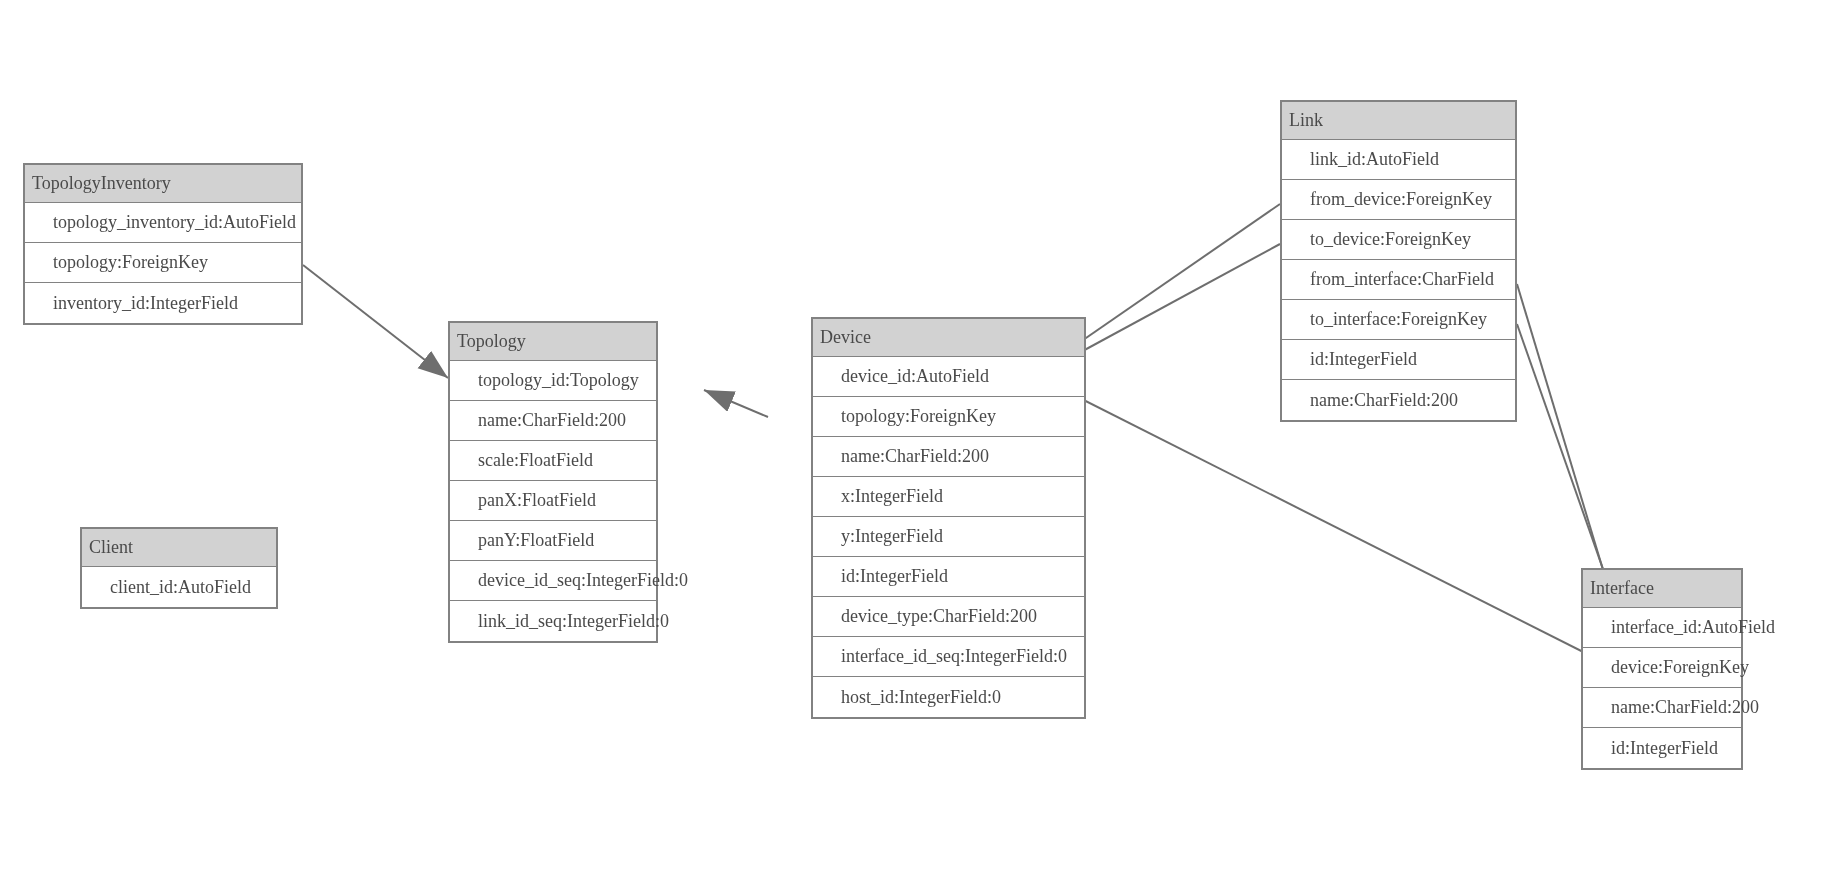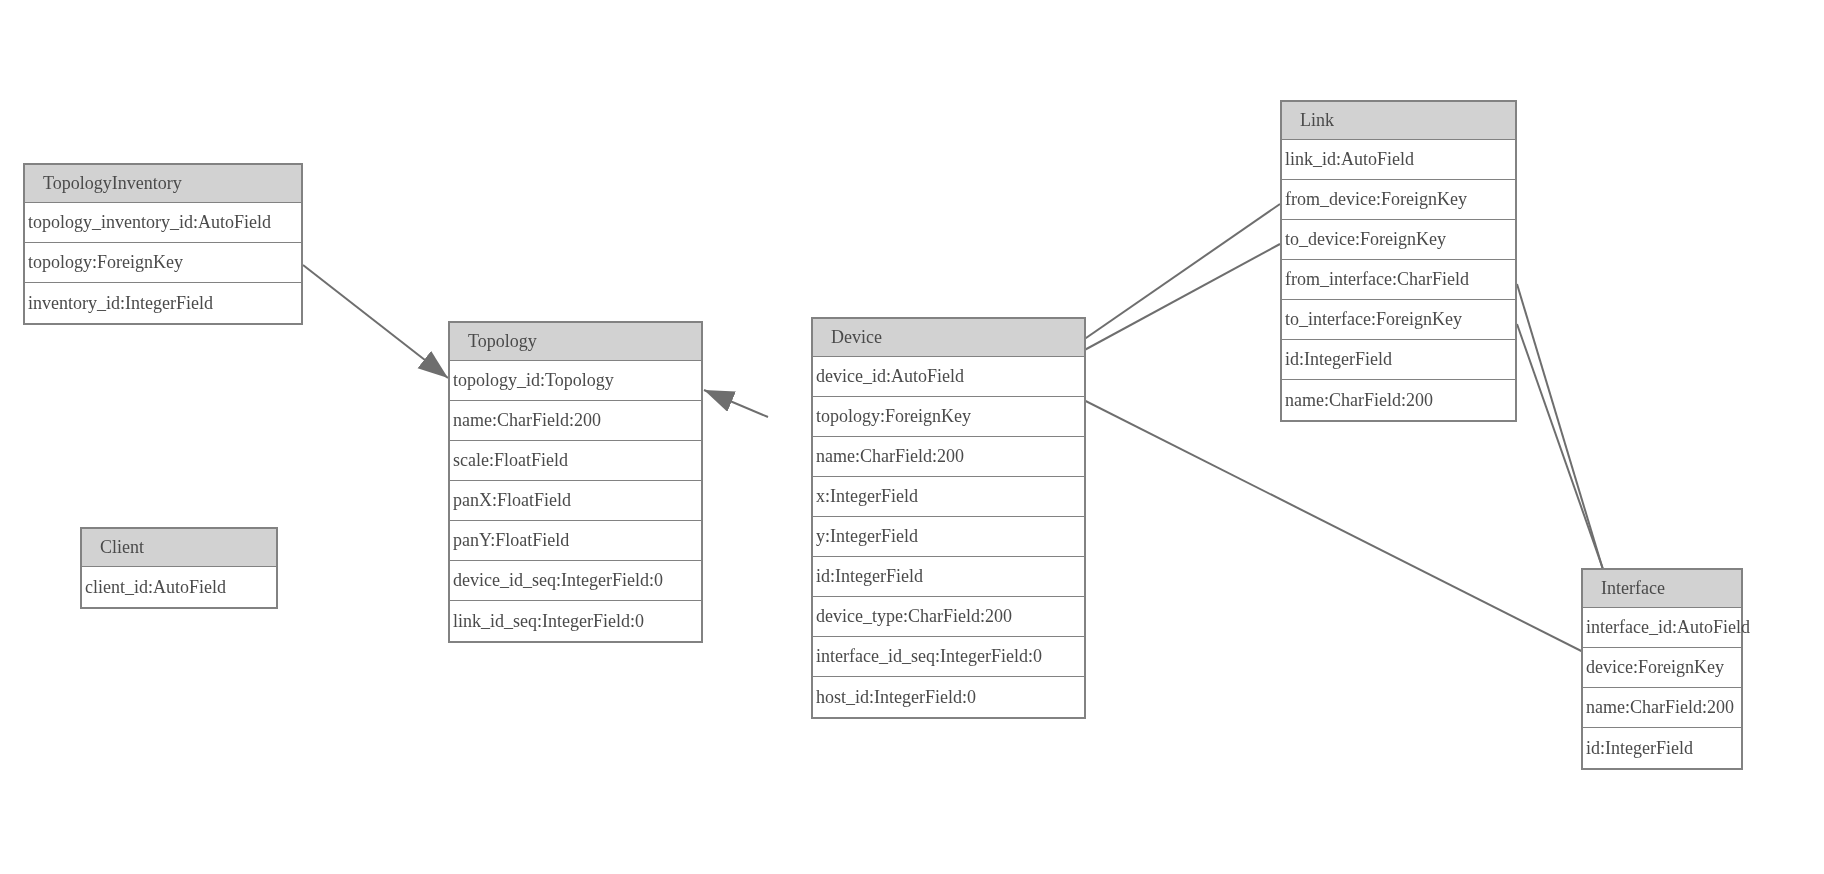--- a/index.html
+++ b/index.html
@@ -29,28 +29,28 @@
     border:2px solid var(--border);
     background:var(--row-fill);
     color:var(--text);
     font-size:18px;
   }
   .entity-header{
     box-sizing:border-box;
     height:38px;
     background:var(--header-fill);
     display:flex;align-items:center;
-    padding-left:18px;
+    padding-left:7px;
     border-bottom:1px solid var(--border);
   }
   .entity-row{
     box-sizing:border-box;
     height:40px;
     display:flex;align-items:center;
-    padding-left:3px;
+    padding-left:28px;
     border-bottom:1px solid var(--border);
     background:var(--row-fill);
     white-space:nowrap;
   }
   .entity-row:last-child{border-bottom:none;}
 </style>
 </head>
 <body>
 
 <div class="canvas">
@@ -70,21 +70,21 @@
         <line class="edge" x1="1615" y1="668" x2="1044" y2="380" marker-end="url(#arrowhead)"></line>
       </g>
   </svg>
   <div id="entities">
       <div class="entity" style="left: 23px; top: 163px; width: 280px;">
         <div class="entity-header">TopologyInventory</div>
         <div class="entity-row">topology_inventory_id:AutoField</div>
         <div class="entity-row">topology:ForeignKey</div>
         <div class="entity-row">inventory_id:IntegerField</div>
       </div>
-      <div class="entity" style="left: 448px; top: 321px; width: 255px;">
+      <div class="entity" style="left: 448px; top: 321px; width: 210px;">
         <div class="entity-header">Topology</div>
         <div class="entity-row">topology_id:Topology</div>
         <div class="entity-row">name:CharField:200</div>
         <div class="entity-row">scale:FloatField</div>
         <div class="entity-row">panX:FloatField</div>
         <div class="entity-row">panY:FloatField</div>
         <div class="entity-row">device_id_seq:IntegerField:0</div>
         <div class="entity-row">link_id_seq:IntegerField:0</div>
       </div>
       <div class="entity" style="left: 80px; top: 527px; width: 198px;">

